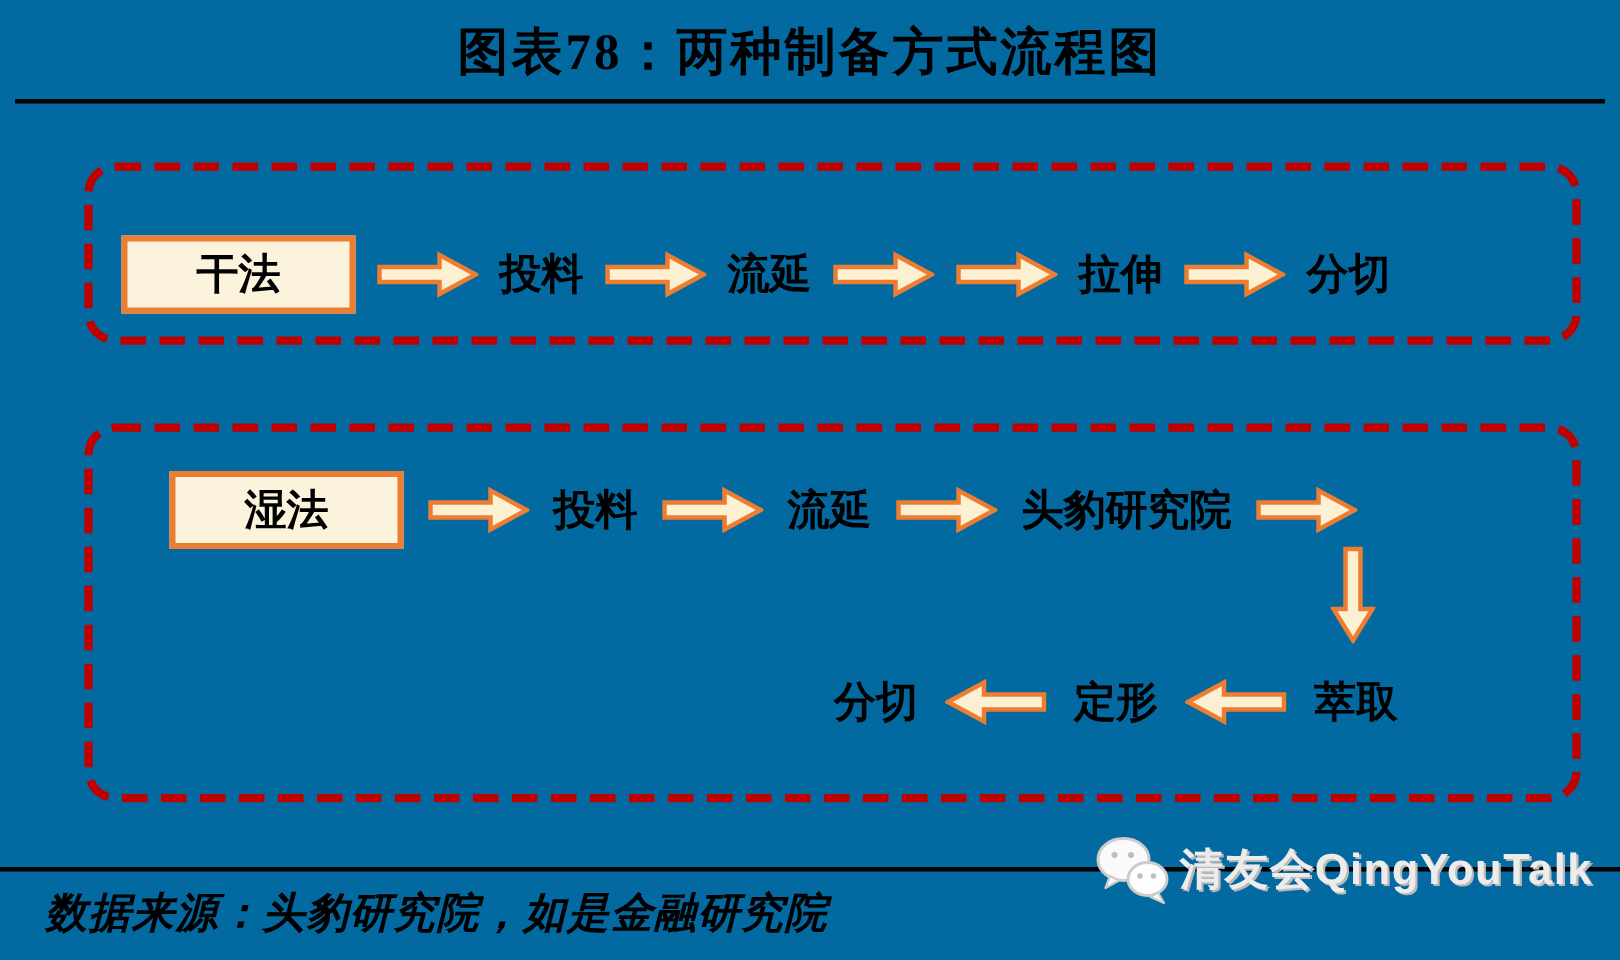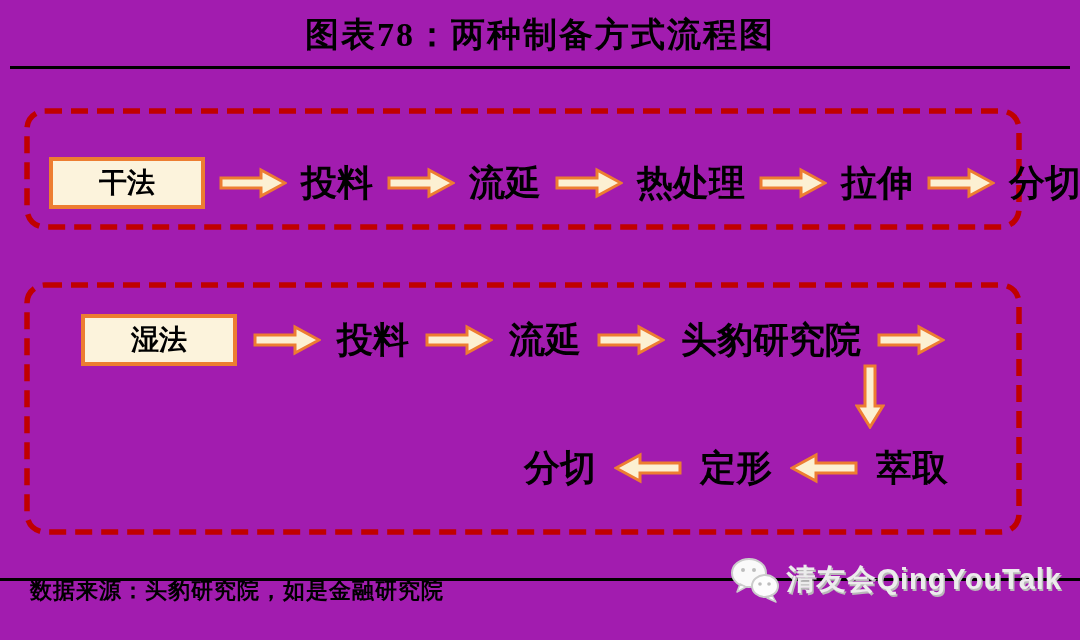--- a/index.html
+++ b/index.html
@@ -1,54 +1,54 @@
 <!DOCTYPE html>
 <html><head>
 <meta charset="utf-8">
 <style>
   * { margin: 0; padding: 0; box-sizing: border-box; }
   body { background: #fff; font-family: "Liberation Sans", sans-serif; }
   .page {
     position: relative; width: 1080px; height: 640px;
-    background: #a21caf; overflow: hidden;
+    background: #0369a1; overflow: hidden;
   }
   .page-title {
     position: absolute; top: 12px; left: 0; width: 100%;
     text-align: center; font-family: "Liberation Serif", serif;
     font-weight: bold; font-size: 34px; color: #000; letter-spacing: 2px;
   }
   .rule { position: absolute; background: #000; height: 3px; }
   .rule-top { left: 10px; right: 10px; top: 66px; }
   .rule-bottom { left: 0; right: 0; top: 578px; }
 
-  .flow-container { position: absolute; left: 24px; width: 998px; text-align: right; }
+  .flow-container { position: absolute; left: 56px; width: 998px; text-align: right; }
   .flow-container.dry { top: 108px; height: 122px; }
   .flow-container.wet { top: 282px; height: 253px; }
   .dash-border { position: absolute; left: 0; top: 0; }
 
   .flow-row {
     position: absolute; display: flex; align-items: center; white-space: nowrap;
   }
   .dry .flow-row { left: 25px; top: 48px; height: 54px; gap: 14px; }
   .wet .row-upper { left: 25px; top: 31px; height: 54px; gap: 16px; padding-left: 32px; }
   .wet .row-lower { left: 500px; top: 168px; height: 36px; gap: 18px; }
 
   .method-box {
     width: 156px; height: 52px; border: 4px solid #ED7D31;
     background: #FCF3DC; display: flex; align-items: center; justify-content: center;
     font-size: 28px; font-weight: bold; color: #000;
   }
-  .step-label { font-size: 36px; font-weight: bold; color: #000; }
+  .step-label { font-size: 28px; font-weight: bold; color: #000; }
   .arrow { flex: 0 0 auto; display: block; }
   .down-arrow { position: absolute; left: 831px; top: 82px; }
 
   .footer-source {
-    position: absolute; left: 30px; top: 576px;
-    font-family: "Liberation Serif", serif; font-weight: bold;
-    font-size: 22px; color: #000; letter-spacing: 1px;
+    position: absolute; left: 30px; top: 590px;
+    font-family: "Liberation Serif", serif; font-style: italic; font-weight: bold;
+    font-size: 28px; color: #000; letter-spacing: 1px;
   }
   .watermark {
     position: absolute; right: 18px; top: 556px; z-index: 2;
     display: flex; align-items: center; gap: 4px;
   }
   .watermark-text {
     font-size: 29px; font-weight: bold; color: #ececec;
     text-shadow: 1.5px 1.5px 0 #b9b9b9;
     letter-spacing: 1px;
   }
@@ -73,21 +73,20 @@
           <path d="M2,11 H42 V3 L66,16 L42,29 V21 H2 Z" fill="#FCF0D2" stroke="#ED7D31" stroke-width="3"></path>
         </svg>
       <span class="step-label">投料</span>
       <svg class="arrow" width="68" height="32" viewBox="0 0 68 32">
           <path d="M2,11 H42 V3 L66,16 L42,29 V21 H2 Z" fill="#FCF0D2" stroke="#ED7D31" stroke-width="3"></path>
         </svg>
       <span class="step-label">流延</span>
       <svg class="arrow" width="68" height="32" viewBox="0 0 68 32">
           <path d="M2,11 H42 V3 L66,16 L42,29 V21 H2 Z" fill="#FCF0D2" stroke="#ED7D31" stroke-width="3"></path>
         </svg>
-      <span class="step-label">热处理</span>
       <svg class="arrow" width="68" height="32" viewBox="0 0 68 32">
           <path d="M2,11 H42 V3 L66,16 L42,29 V21 H2 Z" fill="#FCF0D2" stroke="#ED7D31" stroke-width="3"></path>
         </svg>
       <span class="step-label">拉伸</span>
       <svg class="arrow" width="68" height="32" viewBox="0 0 68 32">
           <path d="M2,11 H42 V3 L66,16 L42,29 V21 H2 Z" fill="#FCF0D2" stroke="#ED7D31" stroke-width="3"></path>
         </svg>
       <span class="step-label">分切</span>
     </div>
   </section>

